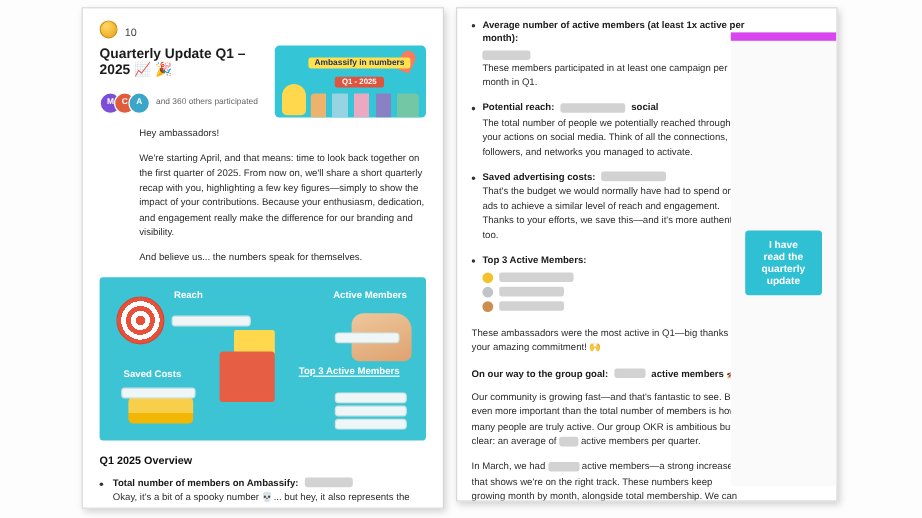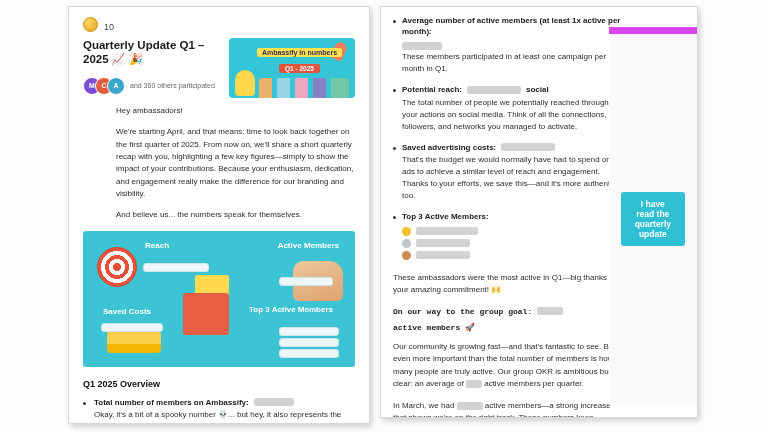--- a/index.html
+++ b/index.html
@@ -192,21 +192,21 @@
   .ig-label {
     position: absolute;
     font-size: 8px;
     font-weight: bold;
     color: #ffffff;
     line-height: 1.15;
   }
   .ig-lbl-reach { left: 62px; top: 10px; }
   .ig-lbl-active { right: 16px; top: 10px; text-align: right; }
   .ig-lbl-saved { left: 20px; top: 76px; }
-  .ig-lbl-top3 { right: 22px; top: 74px; text-align: right; }
+  .ig-lbl-top3 { right: 22px; top: 74px; text-align: right; text-decoration: underline; }
   .ig-bar {
     position: absolute;
     height: 7px;
     background: #eef6f7;
     border-radius: 3px;
     border: 1px solid #cfe4e7;
   }
   .ig-target {
     position: absolute;
     left: 14px; top: 16px;
@@ -465,21 +465,21 @@
             <li>
               <span class="medal m3"></span>
               <span class="redact r-lg"></span>
             </li>
           </ul>
         </div>
       </div>
 
       <p class="rc-para">These ambassadors were the most active in Q1—big thanks for your amazing commitment! 🙌</p>
 
-      <div class="bullet-head" style="margin-bottom:8px;font-family:Liberation Mono, monospace;">
+      <div class="bullet-head" style="margin-bottom:8px;">
         <span>On our way to the group goal:</span>
         <span class="redact r-sm"></span>
         <span>active members 🚀</span>
       </div>
 
       <p class="rc-para">
         <span>Our community is growing fast—and that's fantastic to see. But even more important than the total number of members is how many people are truly active. Our group OKR is ambitious but clear: an average of</span>
         <span class="redact r-xs"></span>
         <span>active members per quarter.</span>
       </p>

